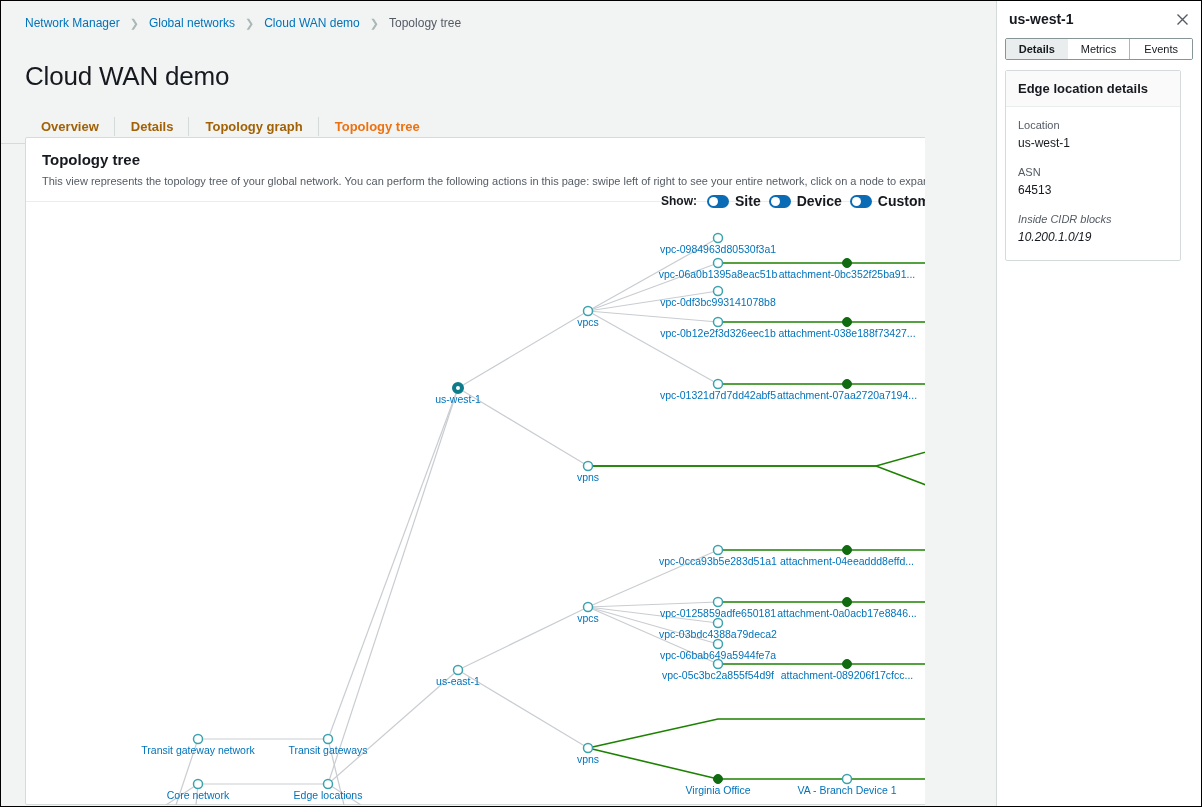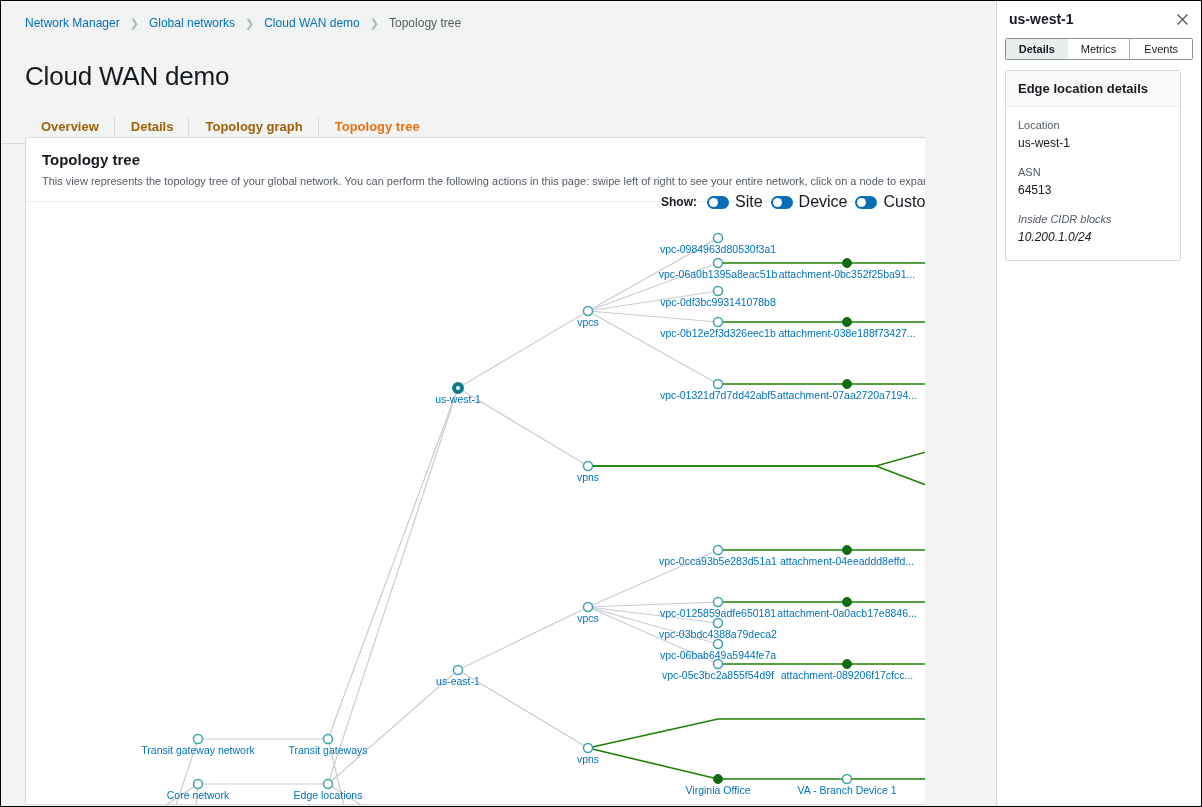--- a/index.html
+++ b/index.html
@@ -139,21 +139,21 @@
     cursor: pointer;
   }
   .toggle::after {
     content: "";
     position: absolute;
     left: 2px; top: 2px;
     width: 9px; height: 9px;
     border-radius: 50%;
     background: #ffffff;
   }
-  .toggle-label { color: #16191f; font-size: 16px; white-space: nowrap; }
+  .toggle-label { color: #16191f; font-size: 14px; white-space: nowrap; font-weight: bold; }
 
   
   #tree-wrap {
     position: absolute;
     left: 25px; top: 218px;
     width: 970px;
     height: 586px;
     overflow: hidden;
   }
   #tree-svg { display: block; }
@@ -570,19 +570,19 @@
         <div class="field">
           <div class="field-label">Location</div>
           <div class="field-value">us-west-1</div>
         </div>
         <div class="field">
           <div class="field-label">ASN</div>
           <div class="field-value">64513</div>
         </div>
         <div class="field">
           <div class="field-label">Inside CIDR blocks</div>
-          <div class="field-value">10.200.1.0/24</div>
+          <div class="field-value">10.200.1.0/19</div>
         </div>
       </div>
     </div>
   </aside>
 
 </div>
 
 </body></html>

